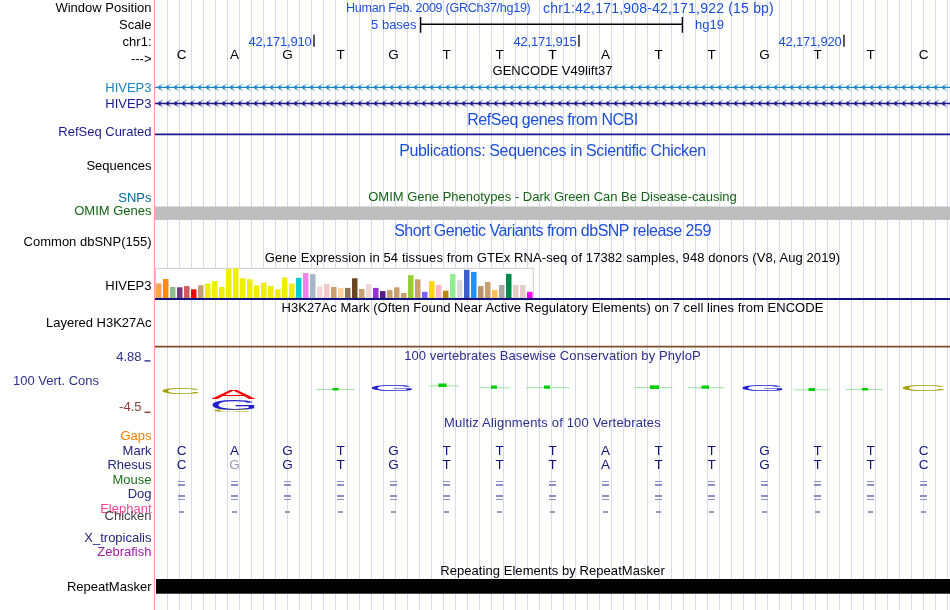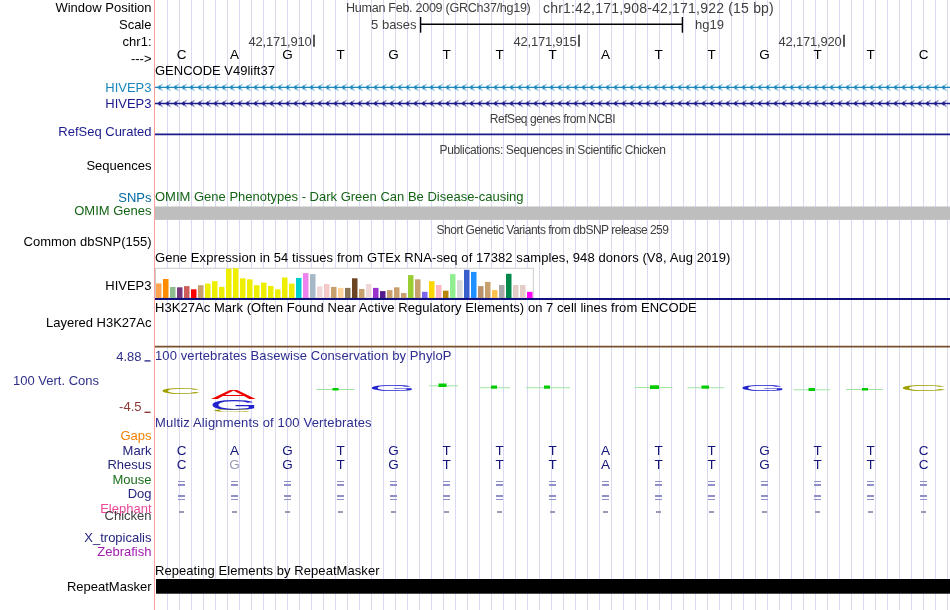--- a/index.html
+++ b/index.html
@@ -1,19 +1,19 @@
 <!DOCTYPE html>
 <html><head><meta charset="utf-8"><style>
 html,body{margin:0;padding:0;}
 body{width:950px;height:610px;position:relative;background:#fff;
  font-family:"Liberation Sans",sans-serif;overflow:hidden;}
-.t{position:absolute;white-space:nowrap;line-height:13px;font-size:13px;color:#404040;}
+.t{position:absolute;white-space:nowrap;line-height:13px;font-size:13px;color:#1d4ed8;}
 .r{right:798.5px;text-align:left;}
-.c{left:155px;width:795px;}
-.cs{left:155px;width:795px;text-align:center;font-size:12px;letter-spacing:-0.45px;}
+.c{left:155px;width:795px;text-align:center;}
+.cs{left:155px;width:795px;text-align:center;font-size:16px;letter-spacing:-0.45px;}
 .col{position:absolute;width:53px;text-align:center;line-height:14px;font-size:13.5px;}
 .d{position:absolute;background:#9090c8;}
 </style></head><body>
 <div style="position:absolute;left:167px;top:0;width:782px;height:610px;
  background:repeating-linear-gradient(to right,#d9d9f4 0px,#d9d9f4 1px,transparent 1px,transparent 12px);"></div>
 <div style="position:absolute;left:153.6px;top:0;width:1.6px;height:610px;background:#ff9c9c;"></div>
 
 <svg style="position:absolute;left:0;top:0" width="950" height="610" viewBox="0 0 950 610">
     <defs>
 <g id="chev">

